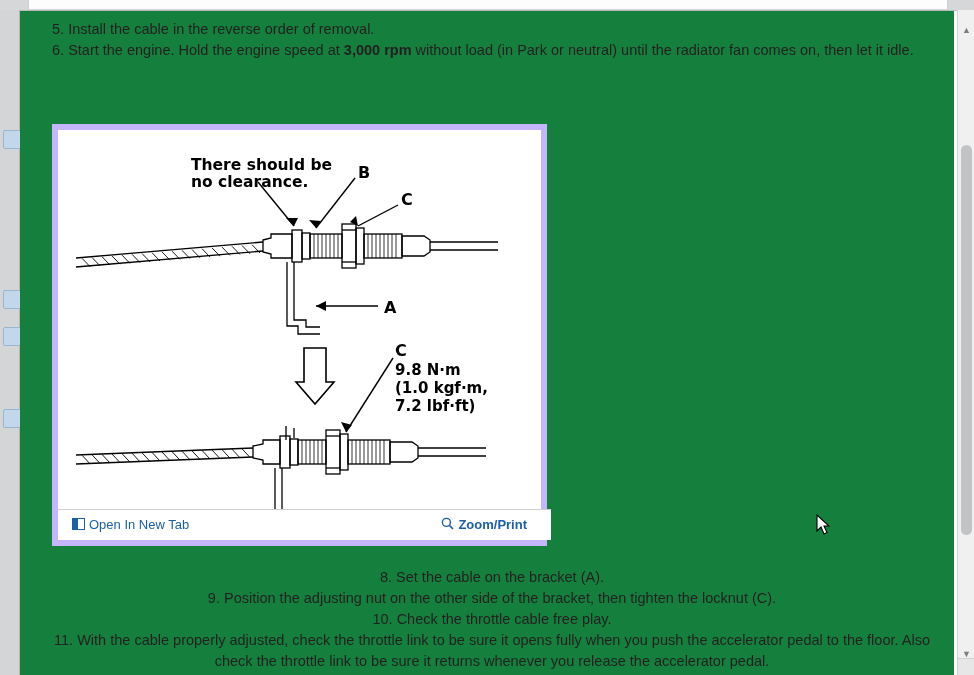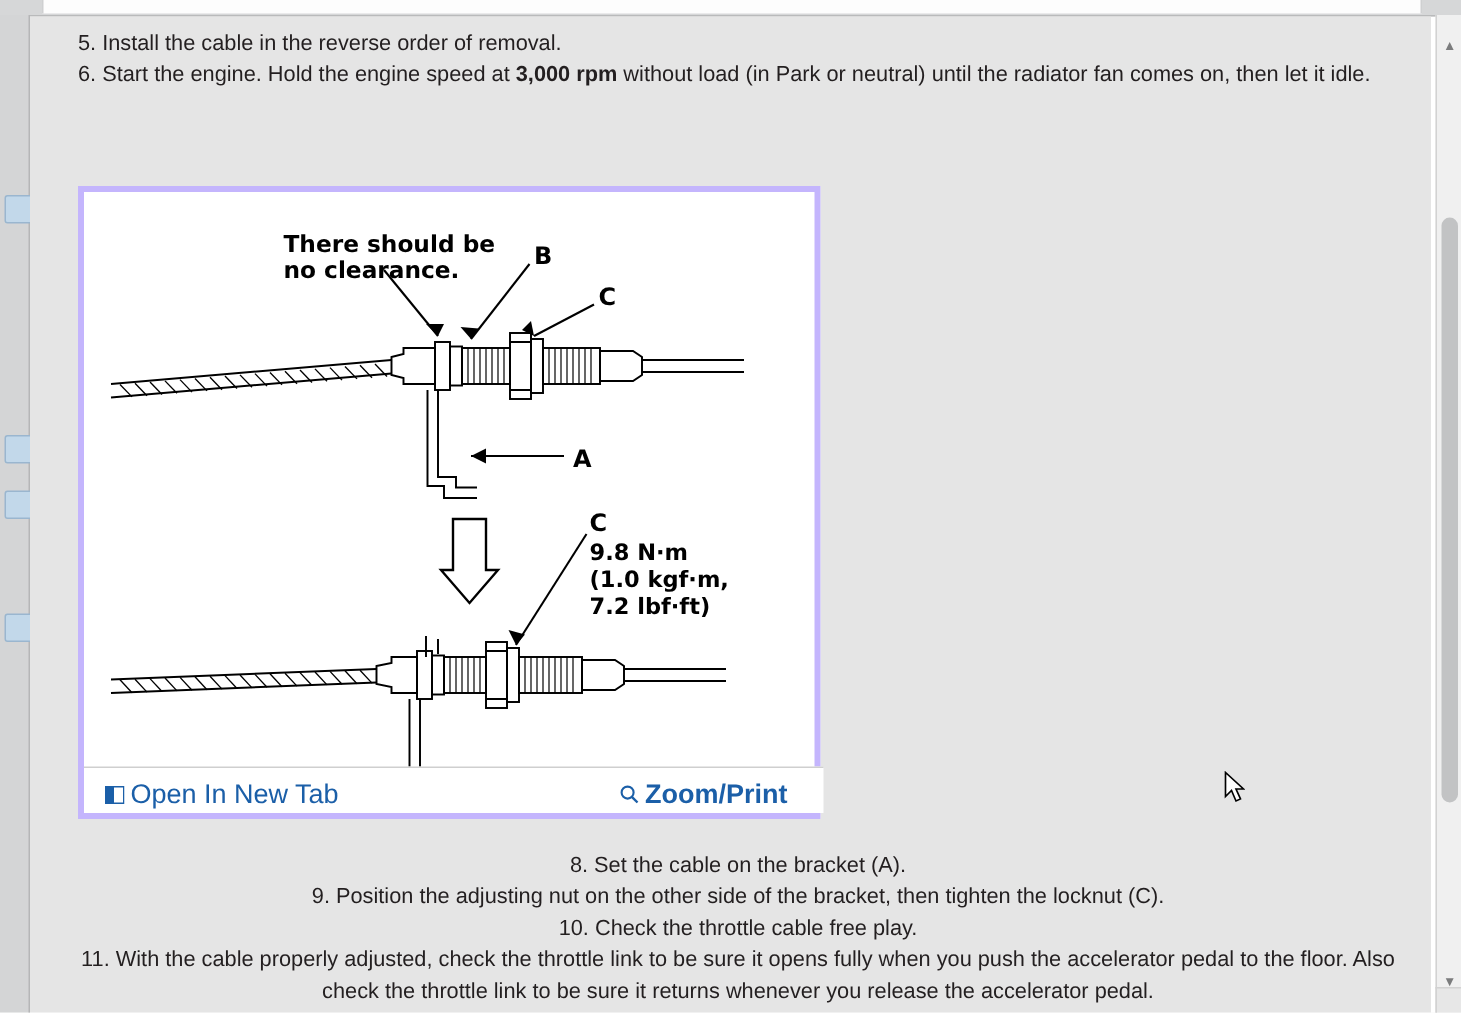--- a/index.html
+++ b/index.html
@@ -57,21 +57,21 @@
     height: 17px;
     background: #c2d8ea;
     border: 1px solid #9ab6cf;
     border-radius: 2px 0 0 2px;
   }
   
   .page {
     position: absolute;
     left: 20px; top: 11px;
     width: 934px; height: 664px;
-    background: #e5e5e5;
+    background: #15803d;
     overflow: hidden;
   }
   .content {
     position: absolute;
     left: 32px;
     top: 8px;
     width: 880px;
   }
   .step-list {
     font-size: 14.5px;
@@ -86,21 +86,21 @@
   .step .num { display: inline-block; }
   b { font-weight: bold; text-align: right; }
 
   
   .figure-box {
     position: absolute;
     left: 32px;
     top: 113px;
     width: 495px;
     height: 422px;
-    border: 4px solid #c4b5fd;
+    border: 6px solid #c4b5fd;
     background: #ffffff;
     box-sizing: border-box;
   }
   .figure-canvas {
     position: absolute;
     left: 0; top: 0;
     width: 493px;
     height: 390px;
     overflow: hidden;
   }
@@ -108,21 +108,21 @@
     position: absolute;
     left: 0;
     bottom: 0;
     width: 493px;
     height: 30px;
     border-top: 1px solid #cfcfcf;
     background: #ffffff;
   }
   .fig-link {
     position: absolute;
-    font-size: 18px;
+    font-size: 13px;
     color: #1b5fa8;
     cursor: pointer;
     white-space: nowrap;
   }
   .fig-link.open-tab { left: 14px; top: 7px; }
   .fig-link.zoom { right: 24px; top: 7px; font-weight: bold; }
   .fig-icon {
     display: inline-block;
     vertical-align: -1px;
     margin-right: 4px;

